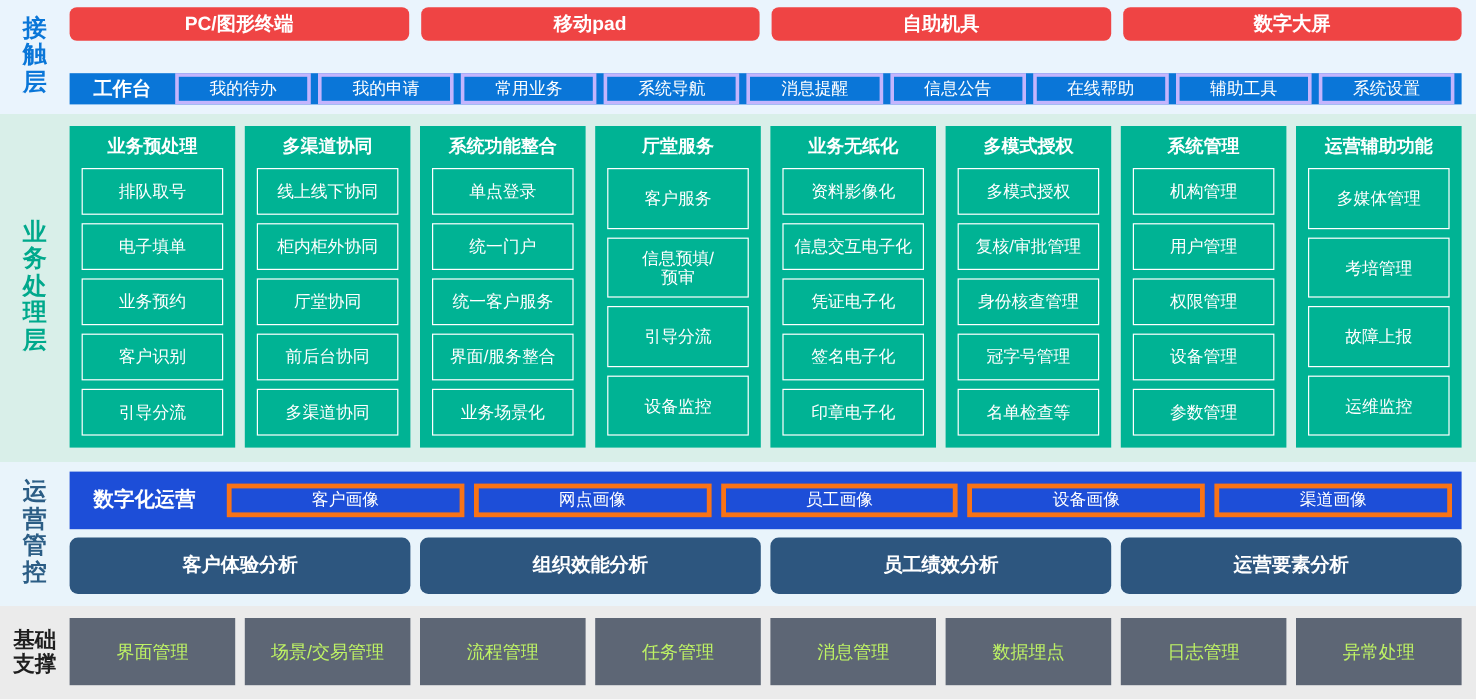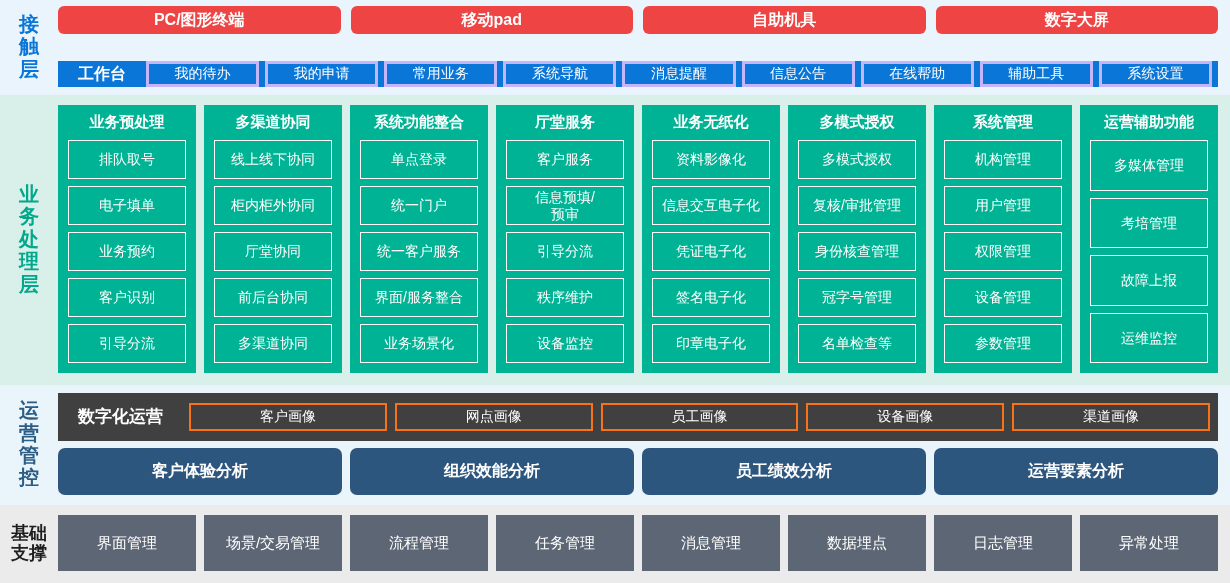--- a/index.html
+++ b/index.html
@@ -85,30 +85,30 @@
 
   
   .layer-ops{
     background:#e9f4fb;
     height:120px;
     padding:8px 12px 10px 0;
   }
   .layer-ops .layer-label{color:#2b5d85;font-size:20px;}
   .ops-body{flex:1;display:flex;flex-direction:column;gap:7px;min-width:0;}
   .ops-row1{
-    flex:1;background:#404040;
+    flex:1;background:#1d4ed8;
     display:flex;align-items:center;gap:8px;
     padding:0 8px;box-sizing:border-box;
   }
   .ops-row1 .ops-title{
     color:#ffffff;font-size:17px;font-weight:bold;
     padding:0 18px 0 12px;white-space:nowrap;
   }
   .ops-row1 .ops-pill{
-    flex:1;height:28px;border:2px solid #f97316;
+    flex:1;height:28px;border:4px solid #f97316;
     display:flex;align-items:center;justify-content:center;
     color:#ffffff;font-size:14px;white-space:nowrap;box-sizing:border-box;
   }
   .ops-row2{flex:1;display:flex;gap:8px;}
   .ops-row2 .ops-block{
     flex:1;background:#2d567f;border-radius:7px;
     display:flex;align-items:center;justify-content:center;
     color:#ffffff;font-size:16px;font-weight:bold;white-space:nowrap;
   }
 
@@ -118,21 +118,21 @@
     height:78px;
     padding:10px 12px 12px 0;
   }
   .layer-base .layer-label{
     color:#1f1f1f;font-size:18px;line-height:1.12;text-align:center;
   }
   .base-body{flex:1;display:flex;gap:8px;min-width:0;}
   .base-item{
     flex:1;background:#5d6675;
     display:flex;align-items:center;justify-content:center;
-    color:#ffffff;font-size:15px;white-space:nowrap;
+    color:#bef264;font-size:15px;white-space:nowrap;
   }
 </style>
 </head>
 <body>
 
 <div class="diagram">
 
   <div class="layer layer-touch">
     <div class="layer-label">
       <div class="vert-label">
@@ -208,21 +208,20 @@
         </div>
       </div>
 
       <div class="biz-col">
         <div class="biz-col-title">厅堂服务</div>
         <div class="biz-items">
           <div class="biz-item">客户服务</div>
           <div class="biz-item">信息预填/
 预审</div>
           <div class="biz-item">引导分流</div>
-          <div class="biz-item">秩序维护</div>
           <div class="biz-item">设备监控</div>
         </div>
       </div>
 
       <div class="biz-col">
         <div class="biz-col-title">业务无纸化</div>
         <div class="biz-items">
           <div class="biz-item">资料影像化</div>
           <div class="biz-item">信息交互电子化</div>
           <div class="biz-item">凭证电子化</div>

